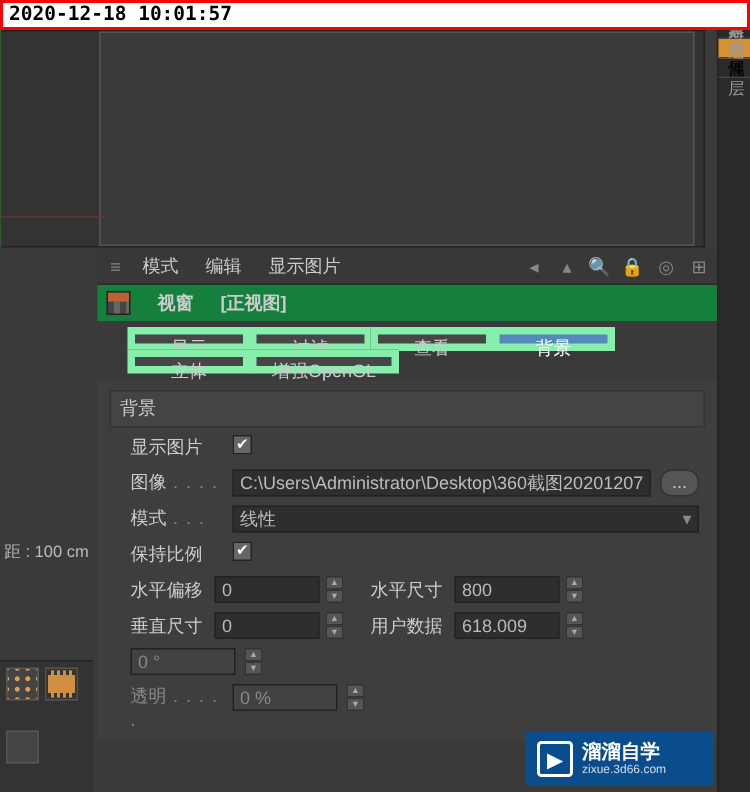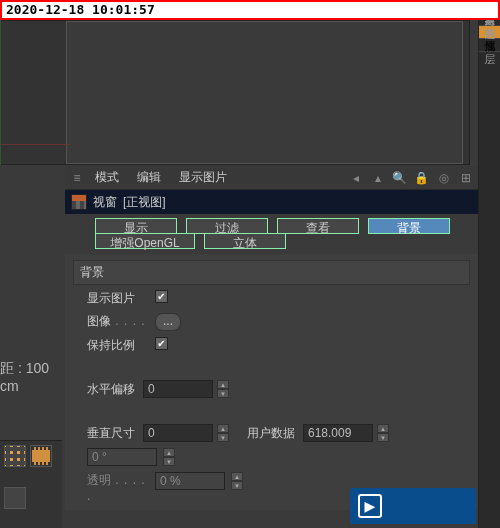--- a/index.html
+++ b/index.html
@@ -16,25 +16,25 @@
 .vtab { writing-mode: vertical-rl; text-orientation: upright; padding: 6px 3px; text-align: center; color: #999; font-size: 11px; border-bottom: 1px solid #444; }
 .vtab.active { background: #d89030; color: #000; }
 
 .panel { position: absolute; top: 166px; left: 65px; width: 413px; background: #3e3e3e; }
 
 .menubar { height: 24px; display: flex; align-items: center; background: #383838; border-bottom: 1px solid #2a2a2a; padding: 0 4px; gap: 2px; }
 .menubar .mbtn { padding: 2px 8px; color: #ccc; cursor: default; }
 .menubar .icon-grp { margin-left: auto; display: flex; gap: 6px; align-items: center; }
 .menubar .ic { width: 16px; height: 16px; display: inline-flex; align-items: center; justify-content: center; color: #888; }
 
-.title-row { height: 24px; display: flex; align-items: center; padding: 0 6px; gap: 6px; background: #0f172a; }
+.title-row { height: 24px; display: flex; align-items: center; padding: 0 6px; gap: 18px; background: #15803d; font-weight: bold; }
 .grid-icon { width: 16px; height: 16px; background: linear-gradient(#c06030,#c06030) 0 0/100% 6px no-repeat, repeating-linear-gradient(90deg,#444 0 4px,#666 4px 8px) 0 6px/100% 10px no-repeat; border: 1px solid #222; }
 
 .tabs { display: flex; flex-wrap: wrap; padding: 4px 10px 6px 20px; gap: 0; background: #3a3a3a; }
-.tab { width: 82px; height: 16px; border: 1px solid #86efac; background: #464646; color: #ccc; text-align: center; line-height: 18px; margin: 0 -1px -1px 10px; }
+.tab { width: 82px; height: 16px; border: 5px solid #86efac; background: #464646; color: #ccc; text-align: center; line-height: 18px; margin: 0 -1px -1px 0; }
 .tab.active { background: #5588bb; color: #fff; }
 
 .section { padding: 4px 8px; }
 .sec-title { background: #444; padding: 3px 6px; margin: 2px 0; border: 1px solid #333; }
 
 .field-row { display: flex; align-items: flex-start; padding: 3px 4px 3px 14px; gap: 6px; }
 .field-label { width: 62px; color: #ccc; }
 .dots { color: #888; letter-spacing: 1px; }
 .checkbox { width: 13px; height: 13px; border: 1px solid #222; background: #666; display: inline-flex; align-items: center; justify-content: center; color: #fff; font-size: 10px; line-height: 1; }
 
@@ -42,24 +42,24 @@
 .browse-btn { width: 26px; height: 18px; background: #555; border: 1px solid #333; border-radius: 8px; text-align: center; color: #ccc; line-height: 14px; }
 
 .dropdown { flex: 1; height: 18px; background: #2e2e2e; border: 1px solid #222; color: #bbb; padding: 0 4px; display: flex; align-items: center; position: relative; }
 .dropdown::after { content: "▾"; position: absolute; right: 4px; color: #888; }
 .num-input { width: 70px; height: 18px; background: #2e2e2e; border: 1px solid #222; color: #bbb; padding: 0 4px; line-height: 16px; }
 .num-input.disabled { background: #424242; color: #888; }
 .spinner { width: 12px; height: 18px; display: flex; flex-direction: column; }
 .spinner div { flex: 1; background: #555; border: 1px solid #333; font-size: 7px; text-align: center; line-height: 7px; color: #aaa; }
 
 .two-col { display: flex; padding: 3px 4px 3px 14px; gap: 18px; }
-.two-col .col { display: flex; align-items: center; gap: 4px; margin-top: 20px; }
+.two-col .col { display: flex; align-items: center; gap: 4px; }
 .lbl2 { width: 52px; }
 
-.left-status { position: absolute; left: 0; top: 360px; width: 62px; color: #bbb; font-size: 14px; text-align: left; }
+.left-status { position: absolute; left: 0; top: 360px; width: 62px; color: #bbb; font-size: 11px; text-align: center; }
 .left-toolbar { position: absolute; left: 0; bottom: 0; width: 62px; height: 88px; background: #333; border-top: 1px solid #222; padding: 4px; display: flex; flex-wrap: wrap; gap: 4px; align-items: flex-start; }
 .tb-icon { width: 22px; height: 22px; border: 1px solid #555; background: #444; display: flex; align-items: center; justify-content: center; }
 .tb-grid { background-image: radial-gradient(#e0a050 1.5px, transparent 1.5px); background-size: 7px 7px; background-position: 3px 3px; }
 .tb-film { width: 20px; height: 20px; background: linear-gradient(#d09040,#d09040); border: 1px solid #333; position: relative; }
 .tb-film::before, .tb-film::after { content: ""; position: absolute; left: 0; right: 0; height: 3px; background: repeating-linear-gradient(90deg,#333 0 2px,#d09040 2px 4px); }
 .tb-film::before { top: 0; } .tb-film::after { bottom: 0; }
 
 .watermark { position: absolute; right: 24px; bottom: 4px; width: 126px; height: 36px; background: #0a4d8c; color: #fff; display: flex; align-items: center; gap: 6px; padding: 0 8px; border-radius: 2px; z-index: 50; }
 .wm-icon { width: 24px; height: 24px; border: 2px solid #fff; border-radius: 3px; display: flex; align-items: center; justify-content: center; font-size: 14px; }
 .wm-txt .t1 { font-size: 13px; font-weight: bold; line-height: 1.1; }
@@ -115,47 +115,60 @@
     <span>视窗</span>
     <span>[正视图]</span>
   </div>
 
   <div class="tabs">
     <div class="tab">显示</div>
     <div class="tab">过滤</div>
     <div class="tab">查看</div>
     <div class="tab active">背景</div>
     <div style="flex-basis:100%;height:0"></div>
+    <div class="tab">立体</div>
     <div class="tab" style="width:100px">增强OpenGL</div>
-    <div class="tab">立体</div>
   </div>
 
   <div class="section">
     <div class="sec-title">背景</div>
 
     <div class="field-row">
       <span class="field-label">显示图片</span>
       <span class="checkbox">✔</span>
     </div>
 
     <div class="field-row">
       <span class="field-label"><span>图像</span><span class="dots"> . . . .</span></span>
+      <div class="text-input">C:\Users\Administrator\Desktop\360截图20201207</div>
       <div class="browse-btn">...</div>
     </div>
 
+    <div class="field-row">
+      <span class="field-label"><span>模式</span><span class="dots"> . . .</span></span>
+      <div class="dropdown">线性</div>
+    </div>
 
     <div class="field-row">
       <span class="field-label">保持比例</span>
       <span class="checkbox">✔</span>
     </div>
 
     <div class="two-col">
       <div class="col">
         <span class="lbl2">水平偏移</span>
         <div class="num-input">0</div>
+        <div class="spinner">
+            <div>▴</div>
+            <div>▾</div>
+          </div>
+      </div>
+      <div class="col">
+        <span class="lbl2">水平尺寸</span>
+        <div class="num-input">800</div>
         <div class="spinner">
             <div>▴</div>
             <div>▾</div>
           </div>
       </div>
     </div>
 
     <div class="two-col">
       <div class="col">
         <span class="lbl2">垂直尺寸</span>
@@ -190,13 +203,17 @@
           <div>▴</div>
           <div>▾</div>
         </div>
     </div>
 
   </div>
 </div>
 
 <div class="watermark">
   <div class="wm-icon">▶</div>
+  <div class="wm-txt">
+    <div class="t1">溜溜自学</div>
+    <div class="t2">zixue.3d66.com</div>
+  </div>
 </div>
 
 </body></html>

